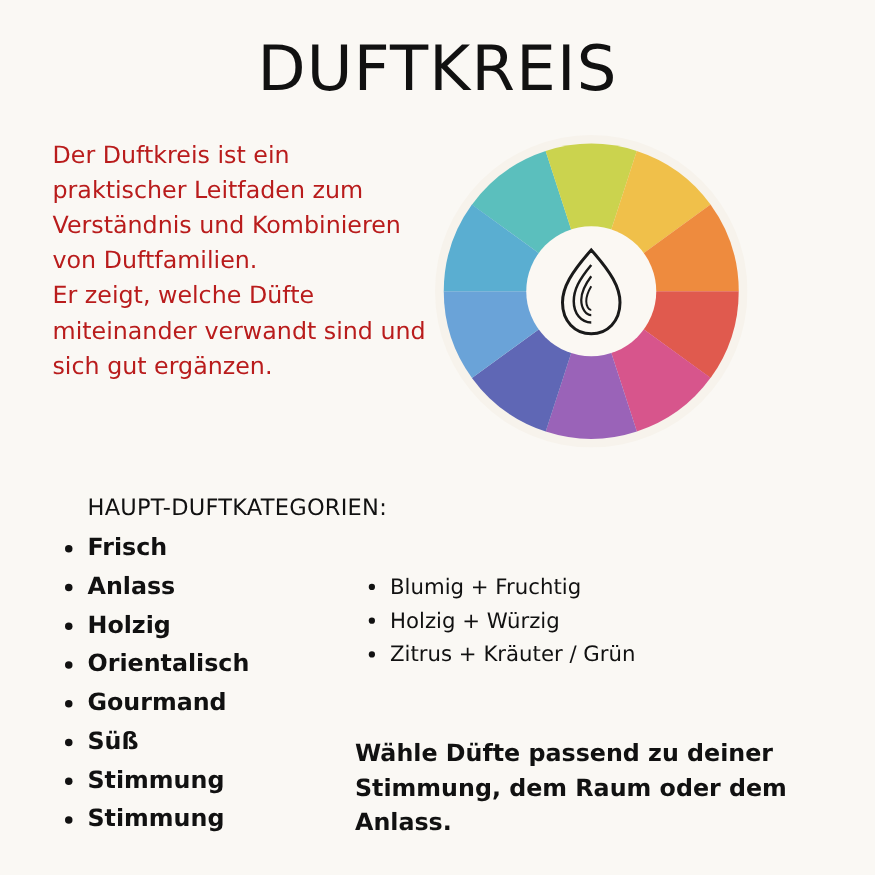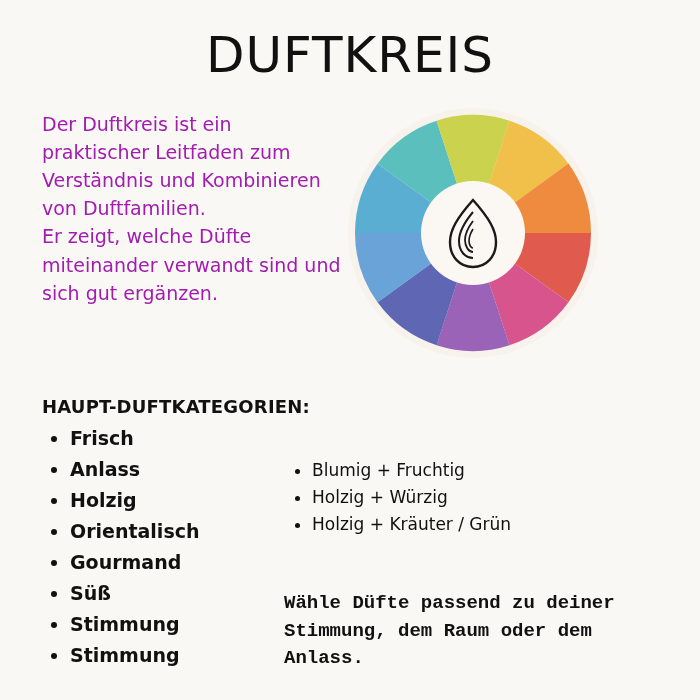--- a/index.html
+++ b/index.html
@@ -31,37 +31,38 @@
     letter-spacing: 1px;
     font-family: "DejaVu Sans", sans-serif;
   }
   .intro {
     position: absolute;
     top: 110px;
     left: 42px;
     width: 300px;
     font-size: 19px;
     line-height: 1.48;
-    color: #a21caf;
+    color: #b91c1c;
     white-space: pre-line;
   }
   .wheel-wrap {
     position: absolute;
     top: 108px;
     left: 348px;
     width: 250px;
     height: 250px;
   }
   .wheel-svg {
     display: block;
   }
   .section-head {
-    font-weight: bold;
+    font-weight: normal;
     font-size: 18px;
     letter-spacing: 0.2px;
+    margin-left: 28px;
   }
   .cats {
     position: absolute;
     top: 396px;
     left: 42px;
     width: 290px;
   }
   .cats ul {
     margin: 6px 0 0 0;
     padding-left: 28px;
@@ -87,21 +88,20 @@
   }
   .closing {
     position: absolute;
     top: 590px;
     left: 284px;
     width: 390px;
     font-size: 19px;
     font-weight: bold;
     line-height: 1.45;
     white-space: pre-line;
-    font-family: Liberation Mono, monospace;
   }
 </style>
 </head>
 <body>
 
 <div class="page">
 
   <div class="title">DUFTKREIS</div>
 
   <div class="intro">Der Duftkreis ist ein praktischer Leitfaden zum Verständnis und Kombinieren von Duftfamilien.
@@ -143,19 +143,19 @@
       <li>Süß</li>
       <li>Stimmung</li>
       <li>Stimmung</li>
     </ul>
   </div>
 
   <div class="combos">
     <ul>
       <li>Blumig + Fruchtig</li>
       <li>Holzig + Würzig</li>
-      <li>Holzig + Kräuter / Grün</li>
+      <li>Zitrus + Kräuter / Grün</li>
     </ul>
   </div>
 
   <div class="closing">Wähle Düfte passend zu deiner Stimmung, dem Raum oder dem Anlass.</div>
 
 </div>
 
 </body></html>

